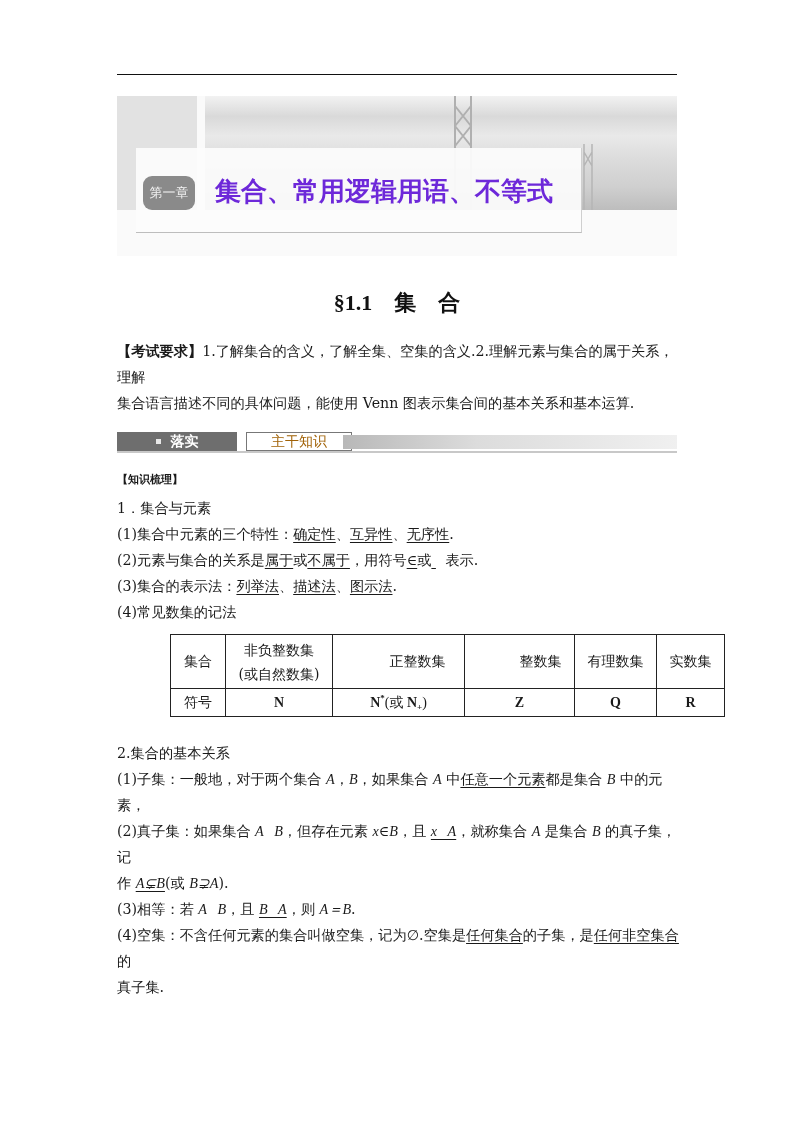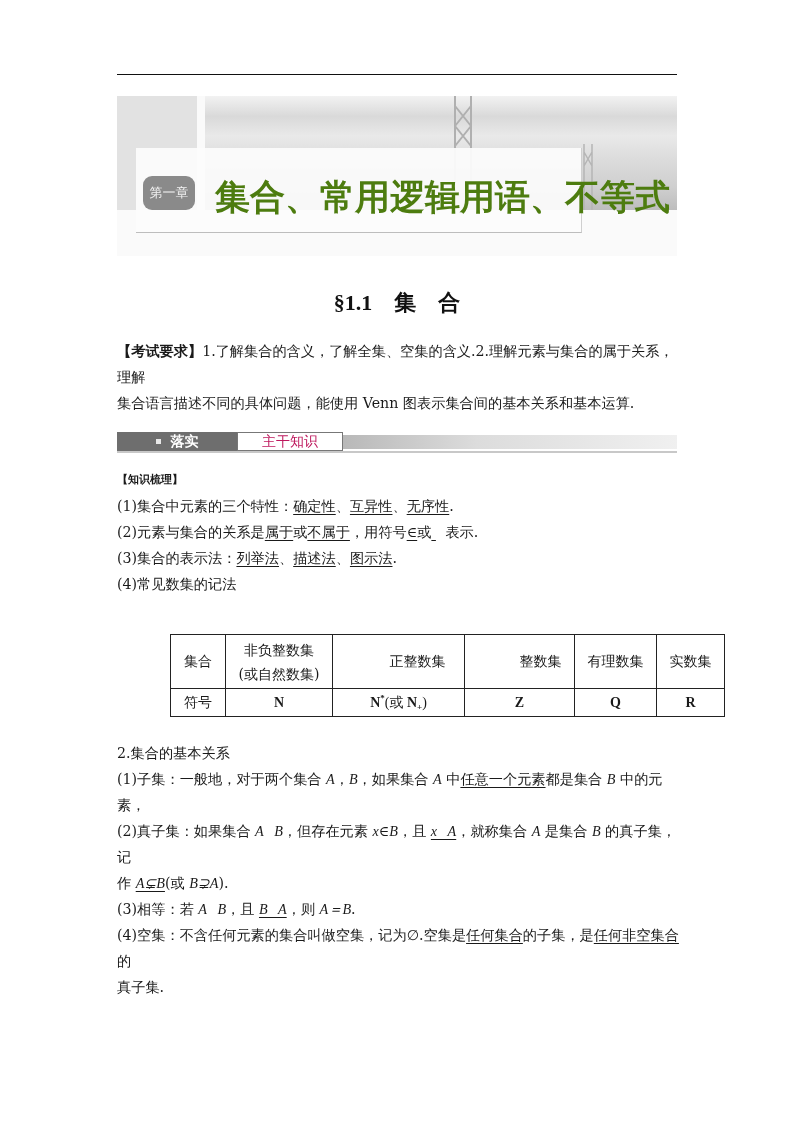--- a/index.html
+++ b/index.html
@@ -16,41 +16,41 @@
   .banner .sky { position: absolute; left: 88px; top: 0; right: 0; height: 114px;
     background: linear-gradient(180deg, #f2f2f2 0%, #d9d9d9 18%, #e9e9e9 35%, #dcdcdc 55%, #cfcfcf 80%, #bdbdbd 100%); }
   .banner .tower { position: absolute; top: 0; width: 22px; height: 114px; }
   .banner .tower svg { width: 100%; height: 100%; }
   .banner .title-card { position: absolute; left: 19px; top: 52px; width: 445px; height: 84px;
     background: rgba(252,252,252,0.93); border-right: 1px solid #cfcfcf; border-bottom: 1px solid #bdbdbd; }
   .banner .chapter-badge { position: absolute; left: 26px; top: 80px; width: 52px; height: 34px;
     background: #8a8a8a; border-radius: 9px; color: #f2f2f2; font-family: "DejaVu Sans", sans-serif;
     font-size: 13px; display: flex; align-items: center; justify-content: center; letter-spacing: 0px; }
   .banner .chapter-title { position: absolute; left: 98px; top: 78px; font-family: "DejaVu Sans", sans-serif;
-    font-weight: bold; font-size: 35px; color: #4d7c0f; letter-spacing: 0px; }
+    font-weight: bold; font-size: 26px; color: #6d28d9; letter-spacing: 0px; }
 
   .section-title { position: absolute; left: 0; width: 794px; top: 288px; text-align: center;
     font-family: "Liberation Serif", serif; font-weight: bold; font-size: 22px; color: #111; }
   .section-title .num { margin-right: 22px; }
   .section-title .w1 { margin-right: 22px; }
 
   .para { position: absolute; left: 117px; width: 562px; font-size: 14.2px; line-height: 26px; }
   .bold { font-weight: bold; font-family: "DejaVu Sans", sans-serif; }
   .u { text-decoration: underline; text-underline-offset: 3px; }
   .i { font-style: italic; font-family: "Liberation Serif", serif; }
   .blank { display: inline-block; width: 14px; }
 
   
   .sec-bar { position: absolute; left: 117px; top: 432px; width: 560px; height: 19px; }
   .sec-bar .dark { position: absolute; left: 0; top: 0; width: 120px; height: 19px; background: #6e6e6e;
     color: #fff; font-family: "DejaVu Sans", sans-serif; font-weight: bold; font-size: 14px;
     display: flex; align-items: center; justify-content: center; gap: 10px; }
   .sec-bar .dark .sq { width: 5px; height: 5px; background: #e8e8e8; display: inline-block; }
-  .sec-bar .light { position: absolute; left: 120px; top: 0; width: 104px; height: 17px; background: #fff;
-    border: 1px solid #777; font-family: "DejaVu Sans", sans-serif; font-size: 14px; color: #be185d;
+  .sec-bar .light { position: absolute; left: 129px; top: 0; width: 104px; height: 17px; background: #fff;
+    border: 1px solid #777; font-family: "DejaVu Sans", sans-serif; font-size: 14px; color: #a16207;
     display: flex; align-items: center; justify-content: center; }
   .sec-bar .grad { position: absolute; left: 226px; top: 3px; right: 0; height: 14px;
     background: linear-gradient(90deg, #b8b8b8 0%, #dcdcdc 40%, #f0f0f0 100%); }
   .sec-bar .under { position: absolute; left: 0; top: 19px; width: 560px; height: 2px; background: #c8c8c8; }
 
   
   table.sets { position: absolute; left: 170px; top: 634px; border-collapse: collapse;
     font-size: 14px; }
   table.sets td { border: 1px solid #222; text-align: center; vertical-align: middle; padding: 0; }
   table.sets tr.r1 td { height: 53px; }
@@ -94,20 +94,21 @@
     <span class="sq"></span>
     <span>落实</span>
   </div>
   <div class="light">主干知识</div>
   <div class="grad"></div>
   <div class="under"></div>
 </div>
 
 <div class="para" style="top:467px;">
   <div class="bold" style="font-size:11px;">【知识梳理】</div>
+  <div style="margin-top:2px;">1．集合与元素</div>
   <div>
     <span>(1)集合中元素的三个特性：</span><span class="u">确定性</span><span>、</span><span class="u">互异性</span><span>、</span><span class="u">无序性</span><span>.</span>
   </div>
   <div>
     <span>(2)元素与集合的关系是</span><span class="u">属于</span><span>或</span><span class="u">不属于</span><span>，用符号</span><span class="u">∈</span><span>或</span><span class="u blank">&nbsp;</span><span>表示.</span>
   </div>
   <div>
     <span>(3)集合的表示法：</span><span class="u">列举法</span><span>、</span><span class="u">描述法</span><span>、</span><span class="u">图示法</span><span>.</span>
   </div>
   <div>(4)常见数集的记法</div>

